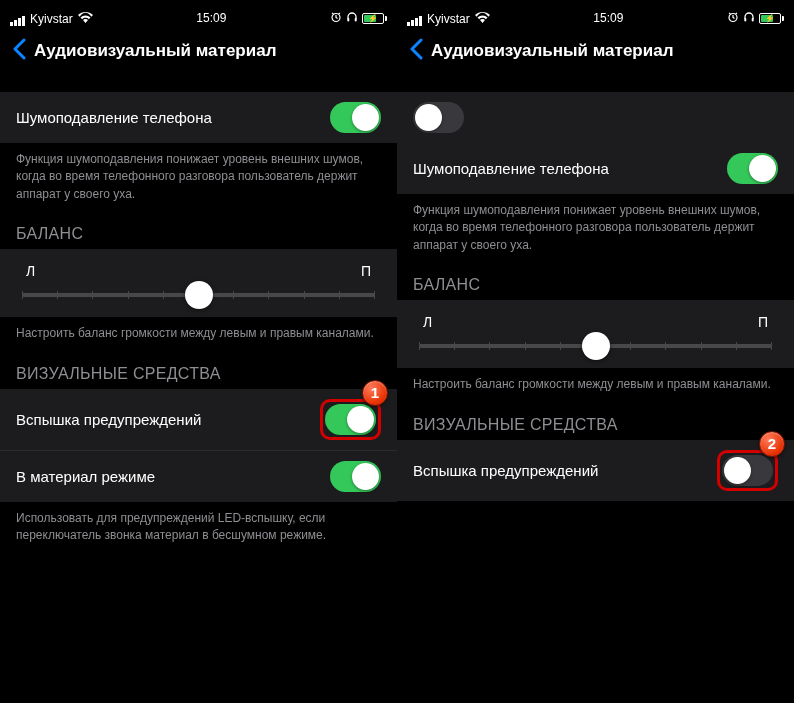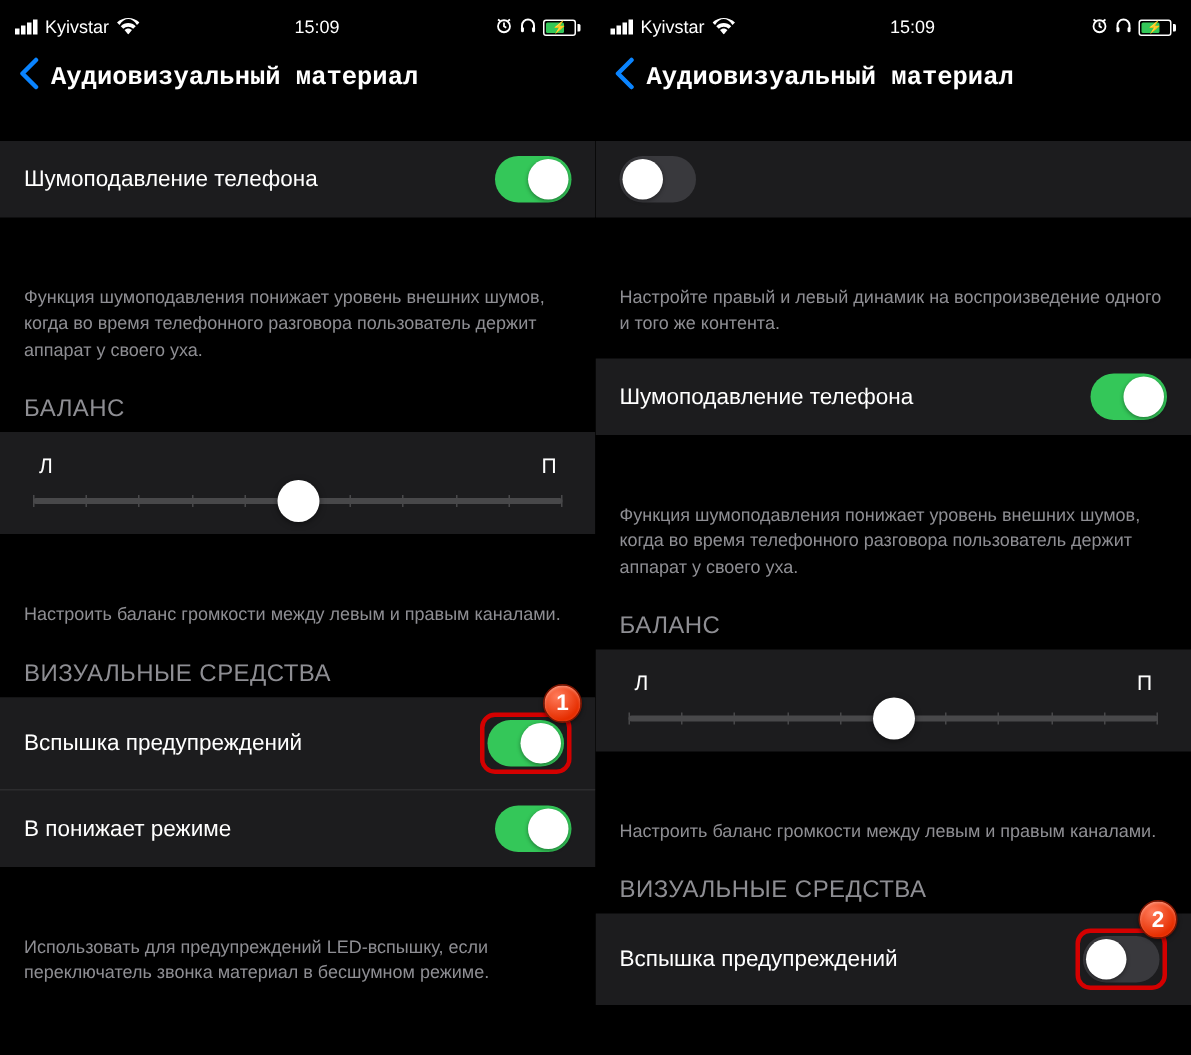--- a/index.html
+++ b/index.html
@@ -22,39 +22,38 @@
 .status-bar {
   height: 20px;
   display: flex;
   align-items: center;
   justify-content: space-between;
   padding: 0 10px;
   font-size: 12px;
   font-weight: 500;
   margin-top: 8px;
 }
-.status-left { display: flex; align-items: center; gap: 5px; }
+.status-left { display: flex; align-items: flex-end; gap: 5px; }
 .status-right { display: flex; align-items: center; gap: 4px; }
 .signal-bars { display: inline-flex; align-items: flex-end; gap: 1px; height: 10px; }
 .signal-bars span { width: 3px; background: #fff; display: inline-block; }
 .signal-bars span:nth-child(1){height:4px}
 .signal-bars span:nth-child(2){height:6px}
 .signal-bars span:nth-child(3){height:8px}
 .signal-bars span:nth-child(4){height:10px}
 .wifi-icon { font-size: 13px; }
 .battery { display:inline-flex; align-items:center; }
 .battery-body { width: 22px; height: 11px; border: 1px solid #fff; border-radius: 2px; position: relative; }
 .battery-fill { position:absolute; left:1px; top:1px; bottom:1px; width: 60%; background:#34c759; border-radius:1px; }
 .battery-tip { width:2px; height:5px; background:#fff; margin-left:1px; border-radius:0 1px 1px 0;}
 .nav-header {
   display: flex;
   align-items: center;
   padding: 10px 12px;
   gap: 8px;
-  font-family: Liberation Mono, monospace;
 }
 .back-chevron {
   color: #0a84ff;
   font-size: 26px;
   font-weight: 400;
   line-height: 1;
 }
 .nav-title {
   font-size: 17px;
   font-weight: 600;
@@ -63,21 +62,20 @@
   font-size: 16px;
   color: #8e8e93;
   padding: 8px 16px 6px;
   letter-spacing: 0.3px;
 }
 .footer-text {
   font-size: 12px;
   color: #8e8e93;
   padding: 8px 16px 14px;
   line-height: 1.45;
-  margin-top: 37px;
 }
 .row {
   background: #1c1c1e;
   min-height: 44px;
   display: flex;
   align-items: center;
   justify-content: space-between;
   padding: 10px 16px;
   font-size: 15px;
   border-top: 0.5px solid #2c2c2e;
@@ -227,21 +225,21 @@
     <div class="row">
       <span class="row-label">Вспышка предупреждений</span>
       <span class="callout">
         <span class="toggle on">
             <span class="toggle-knob"></span>
           </span>
         <span class="callout-badge">1</span>
       </span>
     </div>
     <div class="row">
-      <span class="row-label">В понижает режиме</span>
+      <span class="row-label">В материал режиме</span>
       <span class="toggle on">
           <span class="toggle-knob"></span>
         </span>
     </div>
   </div>
   <div class="footer-text">Использовать для предупреждений LED-вспышку, если переключатель звонка материал в бесшумном режиме.</div>
 </div>
 
 <div class="screen">
   <div class="status-bar">
@@ -295,21 +293,20 @@
 
   <div class="spacer-md"></div>
 
   <div class="section">
     <div class="row">
       <span class="toggle off">
           <span class="toggle-knob"></span>
         </span>
     </div>
   </div>
-  <div class="footer-text">Настройте правый и левый динамик на воспроизведение одного и того же контента.</div>
 
   <div class="section">
     <div class="row">
       <span class="row-label">Шумоподавление телефона</span>
       <span class="toggle on">
           <span class="toggle-knob"></span>
         </span>
     </div>
   </div>
   <div class="footer-text">Функция шумоподавления понижает уровень внешних шумов, когда во время телефонного разговора пользователь держит аппарат у своего уха.</div>

